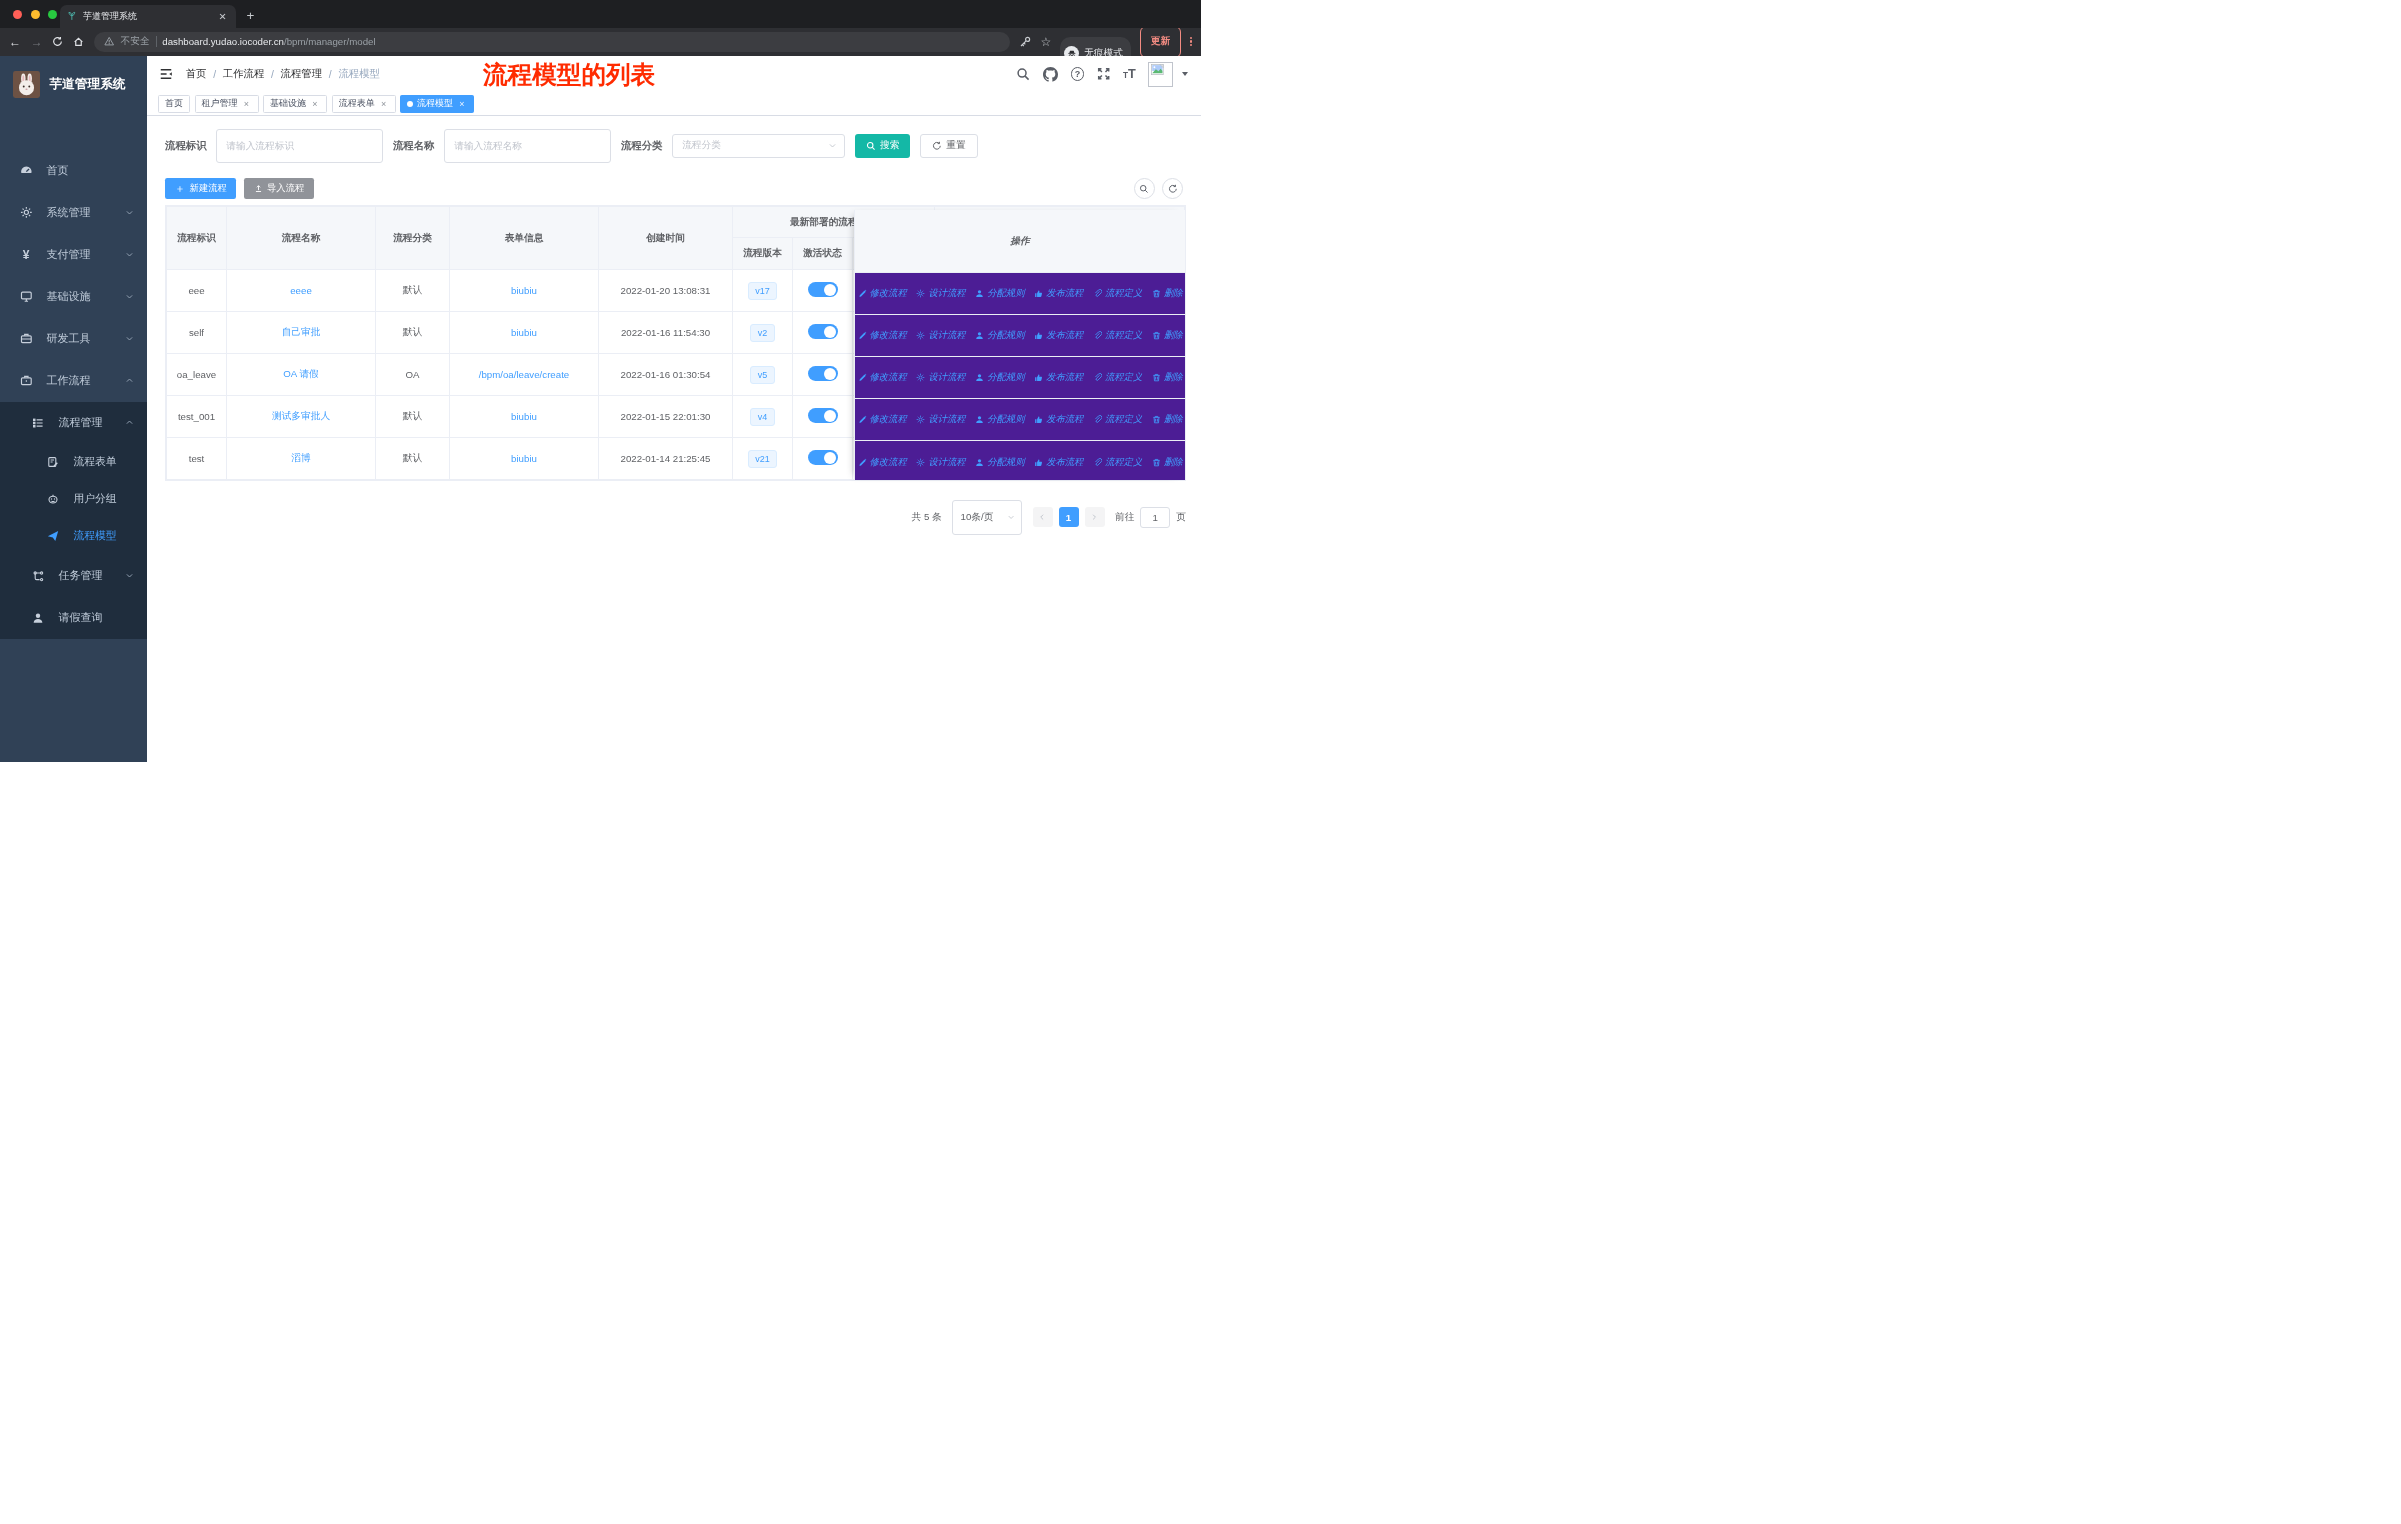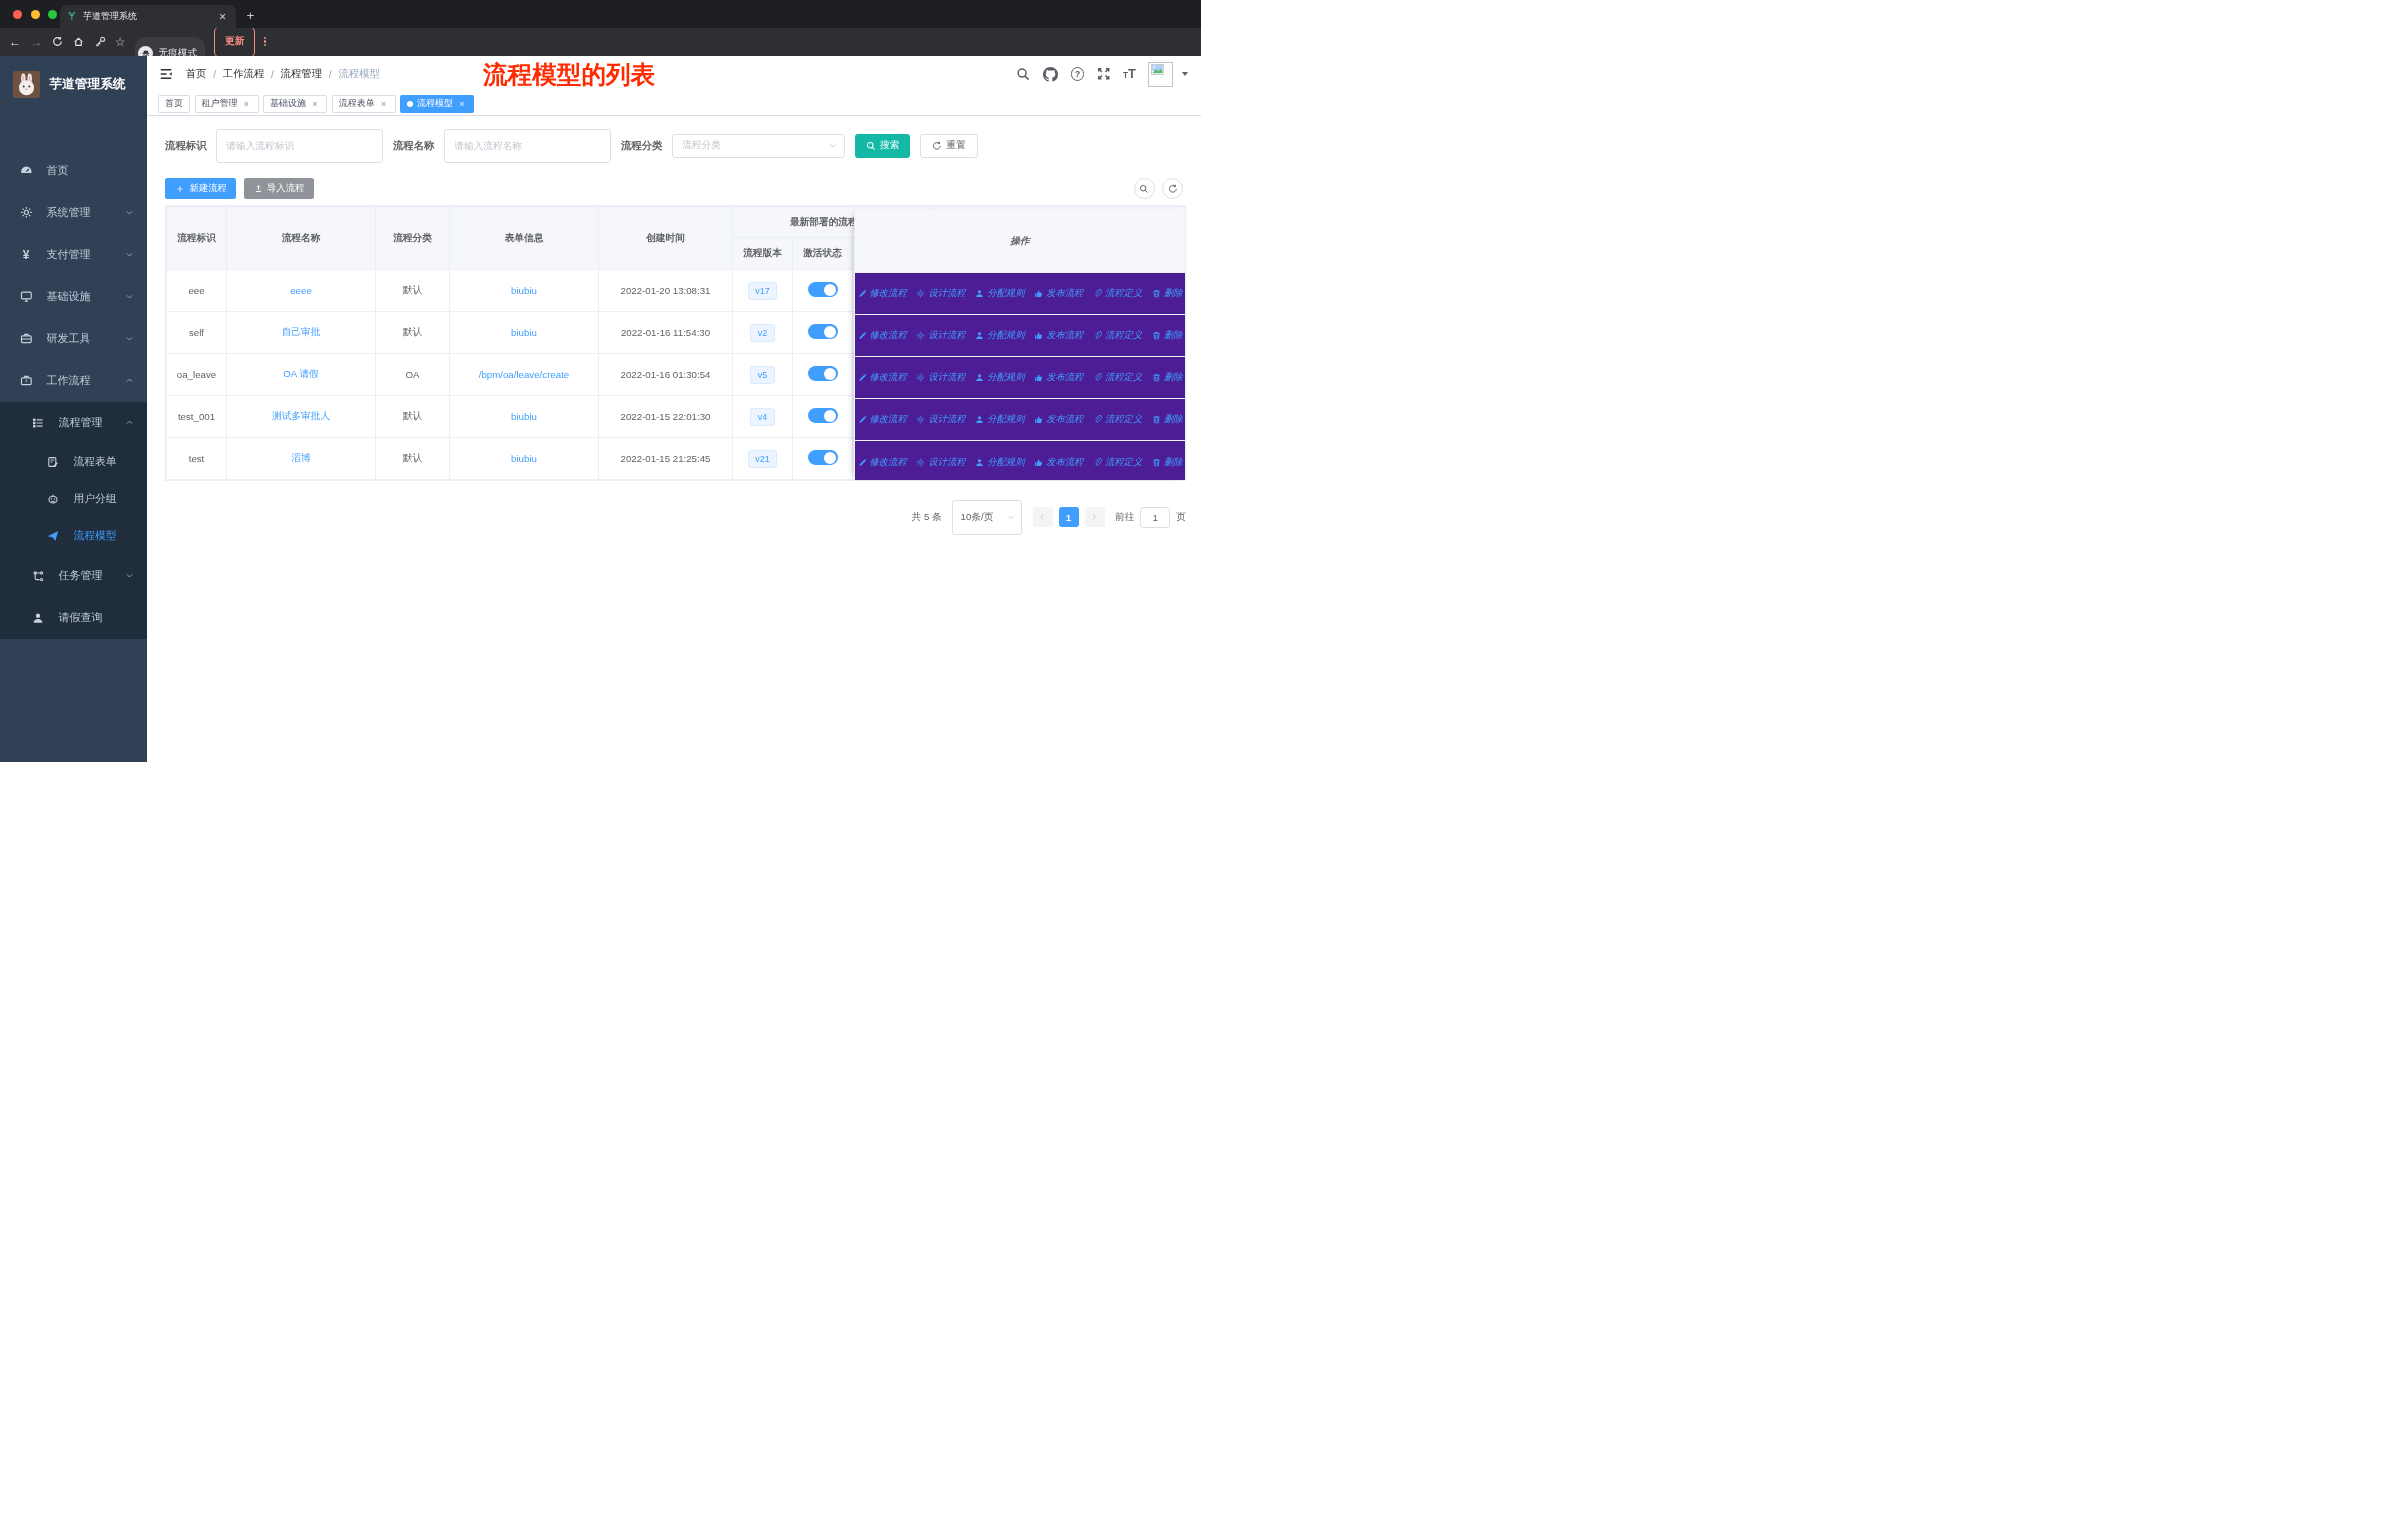--- a/index.html
+++ b/index.html
@@ -168,20 +168,30 @@
       <svg width="11" height="11" viewBox="0 0 12 12">
           <path d="M10.2 6A4.2 4.2 0 1 1 9 3" fill="none" stroke="#dfe1e5" stroke-width="1.3"></path>
           <path d="M9.2 1v2.2H7" fill="none" stroke="#dfe1e5" stroke-width="1.3"></path>
         </svg>
     </span>
     <span class="navic">
       <svg width="11" height="11" viewBox="0 0 12 12">
           <path d="M1.8 6.4 6 2.5l4.2 3.9M3 5.6v4.6h6V5.6" fill="none" stroke="#dfe1e5" stroke-width="1.3"></path>
         </svg>
     </span>
+    <div class="urlpill">
+      <svg width="10.4" height="10.4" viewBox="0 0 12 12">
+          <path d="M6 1.6 11 10.3H1z" fill="none" stroke="#9aa0a6" stroke-width="1.1"></path>
+          <path d="M6 4.6v2.8" stroke="#9aa0a6" stroke-width="1.2"></path>
+          <circle cx="6" cy="8.9" r=".7" fill="#9aa0a6"></circle>
+        </svg>
+      <span>不安全</span>
+      <span class="urlsep"></span>
+      <span><span class="urlhost">dashboard.yudao.iocoder.cn</span><span class="urlpath">/bpm/manager/model</span></span>
+    </div>
     <div class="chromeright">
       <svg width="12" height="12" viewBox="0 0 12 12">
           <circle cx="8.6" cy="3.4" r="2" fill="none" stroke="#c8cbcf" stroke-width="1.2"></circle>
           <path d="M7.1 4.9 2 10M3.4 8.6 4.8 10M5 7l1.3 1.3" fill="none" stroke="#c8cbcf" stroke-width="1.2"></path>
         </svg>
       <span style="font-size:12px;">☆</span>
       <div class="incog">
         <span class="incog-ic">
           <svg width="9.7" height="9.7" viewBox="0 0 12 12">
               <path d="M2.8 5.2 3.6 2.6c.1-.3.4-.5.7-.5h3.4c.3 0 .6.2.7.5l.8 2.6z" fill="#2e2f33"></path>
@@ -591,21 +601,21 @@
                 <td><span class="vtag">v4</span></td>
                 <td><span class="switch"><span class="knob"></span></span></td>
                 <td></td>
                   <td></td>
               </tr>
               <tr>
                 <td>test</td>
                 <td><a>滔博</a></td>
                 <td>默认</td>
                 <td><a>biubiu</a></td>
-                <td>2022-01-15 21:25:45</td>
+                <td>2022-01-14 21:25:45</td>
                 <td><span class="vtag">v21</span></td>
                 <td><span class="switch"><span class="knob"></span></span></td>
                 <td></td>
                   <td></td>
               </tr>
             </tbody>
           </table>
 
           <div class="ops">
             <div class="ops-h">操作</div>

